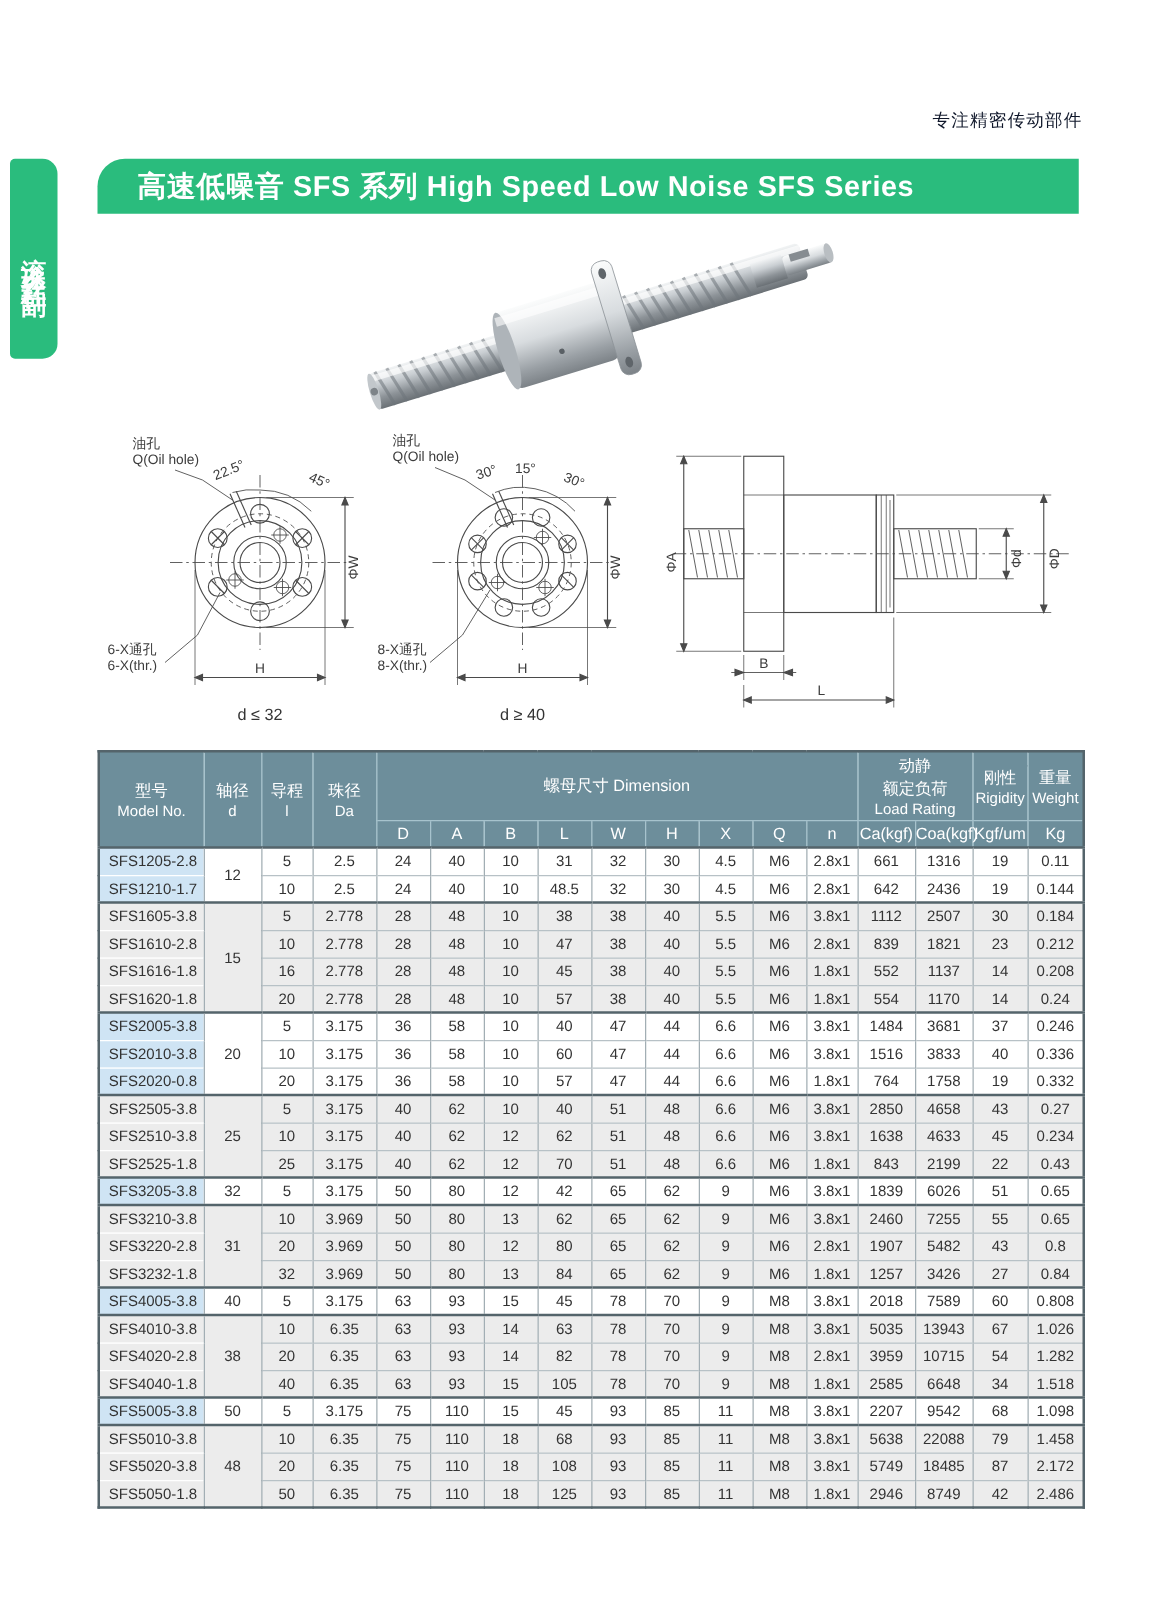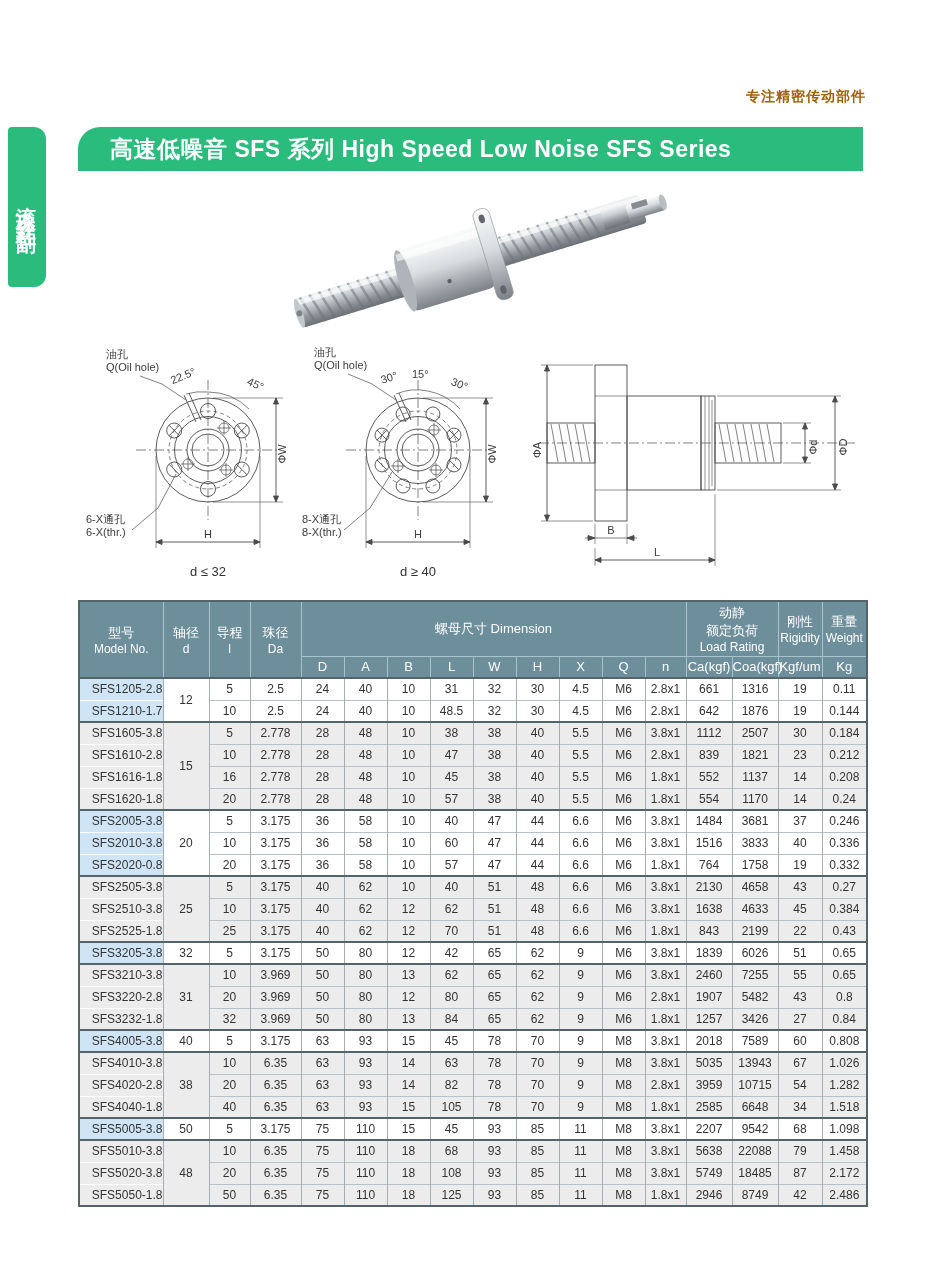--- a/index.html
+++ b/index.html
@@ -1,19 +1,19 @@
 <!DOCTYPE html>
 <html><head>
 <meta charset="utf-8">
 <style>
   * { margin:0; padding:0; box-sizing:border-box; }
   body { background:#fff; font-family:"Liberation Sans", sans-serif; }
   .page { position:relative; width:927px; height:1280px; background:#fff; overflow:hidden; }
 
-  .tagline { position:absolute; top:88px; right:61px; font-size:14px; font-weight:bold; color:#a16207; letter-spacing:1px; }
+  .tagline { position:absolute; top:88px; right:61px; font-size:14px; font-weight:normal; color:#0f172a; letter-spacing:1px; }
 
   .side-tab { position:absolute; left:8px; top:127px; width:38px; height:160px;
     background:var(--green); border-radius:4px 12px 12px 4px; display:flex; align-items:center; justify-content:center; }
   .side-tab span { writing-mode:vertical-rl; text-orientation:upright; color:#fff; font-size:20px; font-weight:bold; letter-spacing:7px; }
 
   .banner { position:absolute; left:78px; top:127px; width:785px; height:44px;
     background:var(--green); border-radius:22px 0 0 0; display:flex; align-items:center; }
   .banner h1 { color:#fff; font-size:23px; font-weight:bold; padding-left:32px; letter-spacing:0.5px; }
 
   .photo { position:absolute; left:272px; top:172px; width:410px; height:172px; }
@@ -28,21 +28,21 @@
   .spec-table { position:absolute; left:78px; top:600px; border-collapse:collapse; table-layout:fixed;
     width:788px; font-size:12px; color:#333; border:2px solid #54646b; }
   .spec-table th { background:var(--hdr); color:#fff; font-weight:normal; font-size:13px;
     border:1px solid #a7c3cd; vertical-align:middle; padding:1px 0; }
   .spec-table thead tr:first-child { height:55px; }
   .spec-table thead tr:last-child { height:22px; }
   .spec-table th .en { font-size:12px; }
   .spec-table td { border-left:1px solid #a2aeb4; border-right:1px solid #a2aeb4;
     border-top:1px solid #b7c1c6; height:22px; text-align:center; padding:0; background:#fff; }
   .spec-table tr.shade td { background:#ececec; }
-  .spec-table td.model-cell { background:#cfe4f4; text-align:right; padding-left:7px; border-top-color:#fff; }
+  .spec-table td.model-cell { background:#cfe4f4; text-align:left; padding-left:7px; border-top-color:#fff; }
   .spec-table tr.group-start td { border-top:2px solid #54646b; }
   :root { --green:#2abc7d; --hdr:#6d8e9b; }
 </style>
 </head>
 <body>
 
 <div class="page">
 
   <div class="tagline">专注精密传动部件</div>
 
@@ -420,21 +420,21 @@
           <td>24</td>
           <td>40</td>
           <td>10</td>
           <td>48.5</td>
           <td>32</td>
           <td>30</td>
           <td>4.5</td>
           <td>M6</td>
           <td>2.8x1</td>
           <td>642</td>
-          <td>1876</td>
+          <td>2436</td>
           <td>19</td>
           <td>0.144</td>
         </tr>
         <tr class="shade group-start">
           <td class="model-cell">SFS1605-3.8</td>
           <td rowspan="4">15</td>
           <td>5</td>
           <td>2.778</td>
           <td>28</td>
           <td>48</td>
@@ -566,42 +566,42 @@
           <td>3.175</td>
           <td>40</td>
           <td>62</td>
           <td>10</td>
           <td>40</td>
           <td>51</td>
           <td>48</td>
           <td>6.6</td>
           <td>M6</td>
           <td>3.8x1</td>
-          <td>2130</td>
+          <td>2850</td>
           <td>4658</td>
           <td>43</td>
           <td>0.27</td>
         </tr>
         <tr class="shade">
           <td class="model-cell">SFS2510-3.8</td>
           <td>10</td>
           <td>3.175</td>
           <td>40</td>
           <td>62</td>
           <td>12</td>
           <td>62</td>
           <td>51</td>
           <td>48</td>
           <td>6.6</td>
           <td>M6</td>
           <td>3.8x1</td>
           <td>1638</td>
           <td>4633</td>
           <td>45</td>
-          <td>0.384</td>
+          <td>0.234</td>
         </tr>
         <tr class="shade">
           <td class="model-cell">SFS2525-1.8</td>
           <td>25</td>
           <td>3.175</td>
           <td>40</td>
           <td>62</td>
           <td>12</td>
           <td>70</td>
           <td>51</td>

